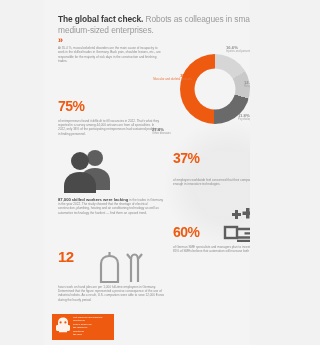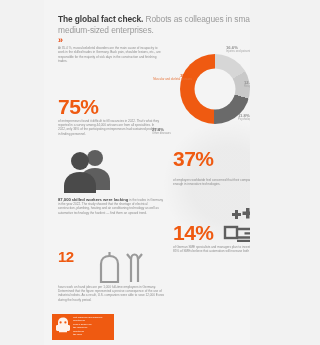--- a/index.html
+++ b/index.html
@@ -61,21 +61,21 @@
   .lbl.dark .nm{color:#9b9b9b;}
   .lbl.orange .pct{color:#ef5a11;}
   .lbl.orange .nm{color:#e7763d;}
   .lbl-a{left:182px;top:45px;width:62px;text-align:left;}
   .lbl-b{left:200px;top:80px;width:46px;text-align:left;}
   .lbl-c{left:194px;top:113px;width:52px;text-align:left;}
   .lbl-d{left:108px;top:127px;width:42px;text-align:left;}
   .lbl-e{left:108px;top:73px;width:40px;text-align:right;}
   
   .big{
-    font-size:21px;font-weight:bold;color:#ef5a11;line-height:21px;
+    font-size:14px;font-weight:bold;color:#ef5a11;line-height:21px;
     letter-spacing:-0.5px;
   }
   .stat75{position:absolute;left:14px;top:96px;}
   .body75{
     position:absolute;left:14px;top:119px;width:104px;
     font-size:3.1px;line-height:4.2px;color:#8d8d8d;
   }
   .stat37{position:absolute;left:129px;top:148px;}
   .body37{
     position:absolute;left:129px;top:178px;width:110px;
@@ -193,21 +193,21 @@
         <path d="M35 4h2.6v2.6H40v2.6h-2.4v2.6H35V9.2h-2.5V6.6H35z"></path>
       </g>
       <g fill="none" stroke="#5e5e5e" stroke-width="2.4">
         <rect x="3" y="19" width="12" height="11"></rect>
         <path d="M15 21h12.5c1.6 0 2.6 1 2.6 2.2s-1 2.2-2.6 2.2h-5"></path>
         <path d="M15 29.5h16c6 0 10-2.6 14-7.2 1.3-1.5 3.6-1 3.6 1.1 0 3.6-5.4 9.6-13 9.6H15"></path>
       </g>
     </svg>
   </div>
 
-  <div class="big stat46">14%</div>
+  <div class="big stat46">60%</div>
   <div class="body46">of German SME specialists and managers plan to invest in robots, for impressive 85% of SMEs believe that automation will increase both productivity and quality.</div>
 
   <div class="big stat12">12</div>
 
   <div class="worker">
     <svg viewBox="0 0 52 34" width="52" height="34">
       <g fill="none" stroke="#9a9a9a" stroke-width="2.2">
         <path d="M3 14c0-5 3.5-8 8.5-8S20 9 20 14v18H3z"></path>
         <path d="M11.5 6V2"></path>
         <path d="M33 10v22"></path>

